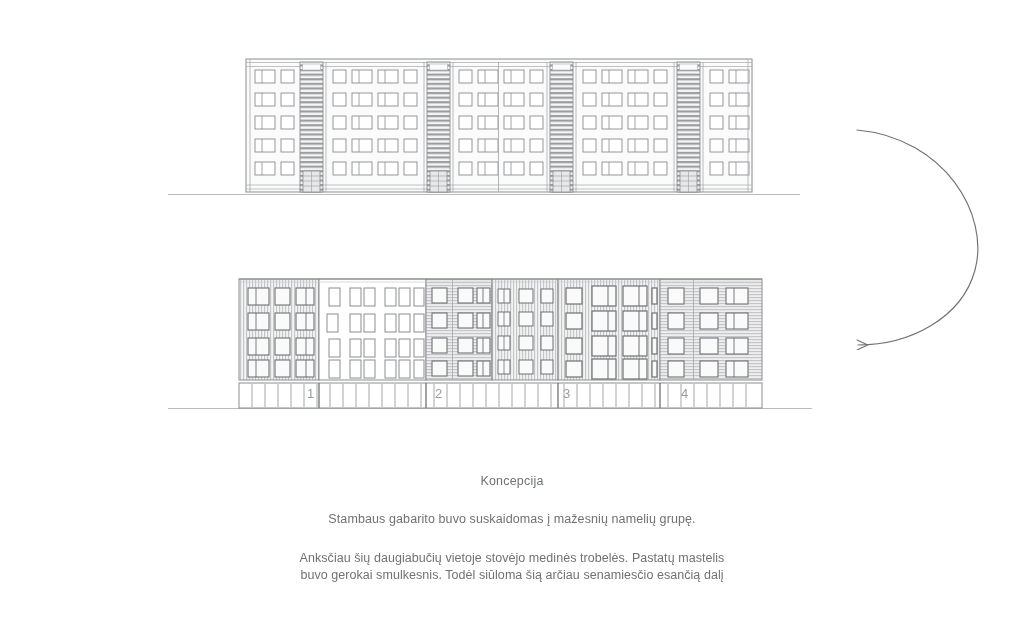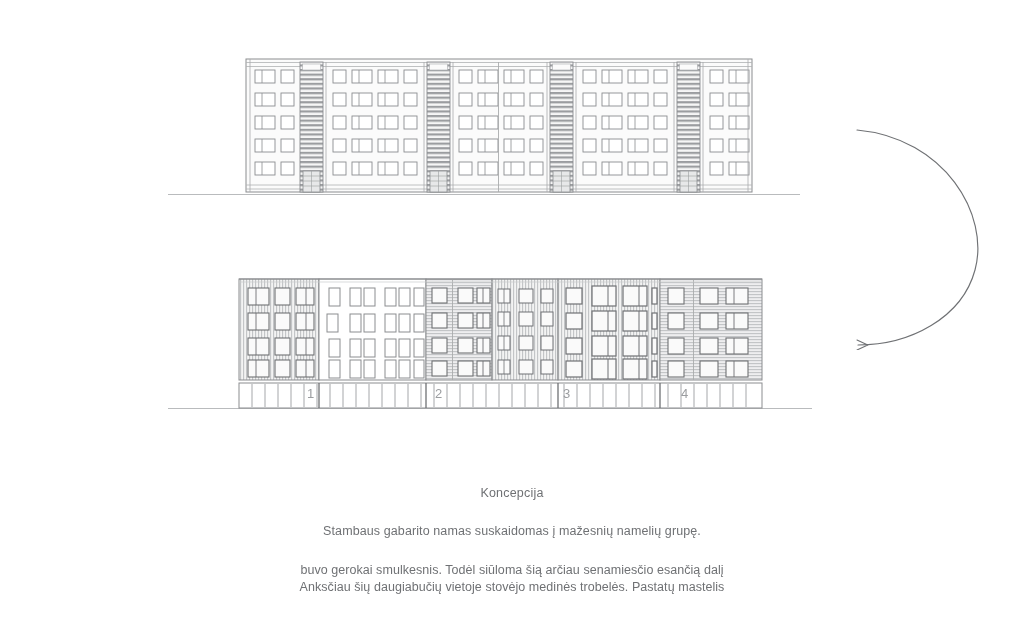--- a/index.html
+++ b/index.html
@@ -32,21 +32,21 @@
     top: 0;
     width: 1024px;
     height: 618px;
     display: block;
   }
 
   
   .caption {
     position: absolute;
     left: 0;
-    top: 484px;
+    top: 472px;
     width: 1024px;
     text-align: center;
   }
   .caption-title {
     font-size: 12.5px;
     line-height: 18px;
     color: #6f7174;
     letter-spacing: .2px;
     margin: 0 0 20px 0;
   }
@@ -561,20 +561,20 @@
       </g>
     </g>
 
     <g>
       <path d="M 857 130 C 945 138, 990 215, 975 270 C 962 318, 910 345, 858 345" fill="none" stroke="#6f7174" stroke-width="1.15" stroke-linecap="round" marker-end="url(#arrowhead)"></path>
     </g>
   </svg>
 
   <div class="caption">
     <p class="caption-title">Koncepcija</p>
-    <p class="caption-lead">Stambaus gabarito namas suskaidomas į mažesnių namelių grupę.</p>
+    <p class="caption-lead">Stambaus gabarito buvo suskaidomas į mažesnių namelių grupę.</p>
     <p class="caption-body">
+      <span>Anksčiau šių daugiabučių vietoje stovėjo medinės trobelės. Pastatų mastelis</span>
       <span>buvo gerokai smulkesnis. Todėl siūloma šią arčiau senamiesčio esančią dalį</span>
-      <span>Anksčiau šių daugiabučių vietoje stovėjo medinės trobelės. Pastatų mastelis</span>
     </p>
   </div>
 
 </div>
 
 </body></html>

